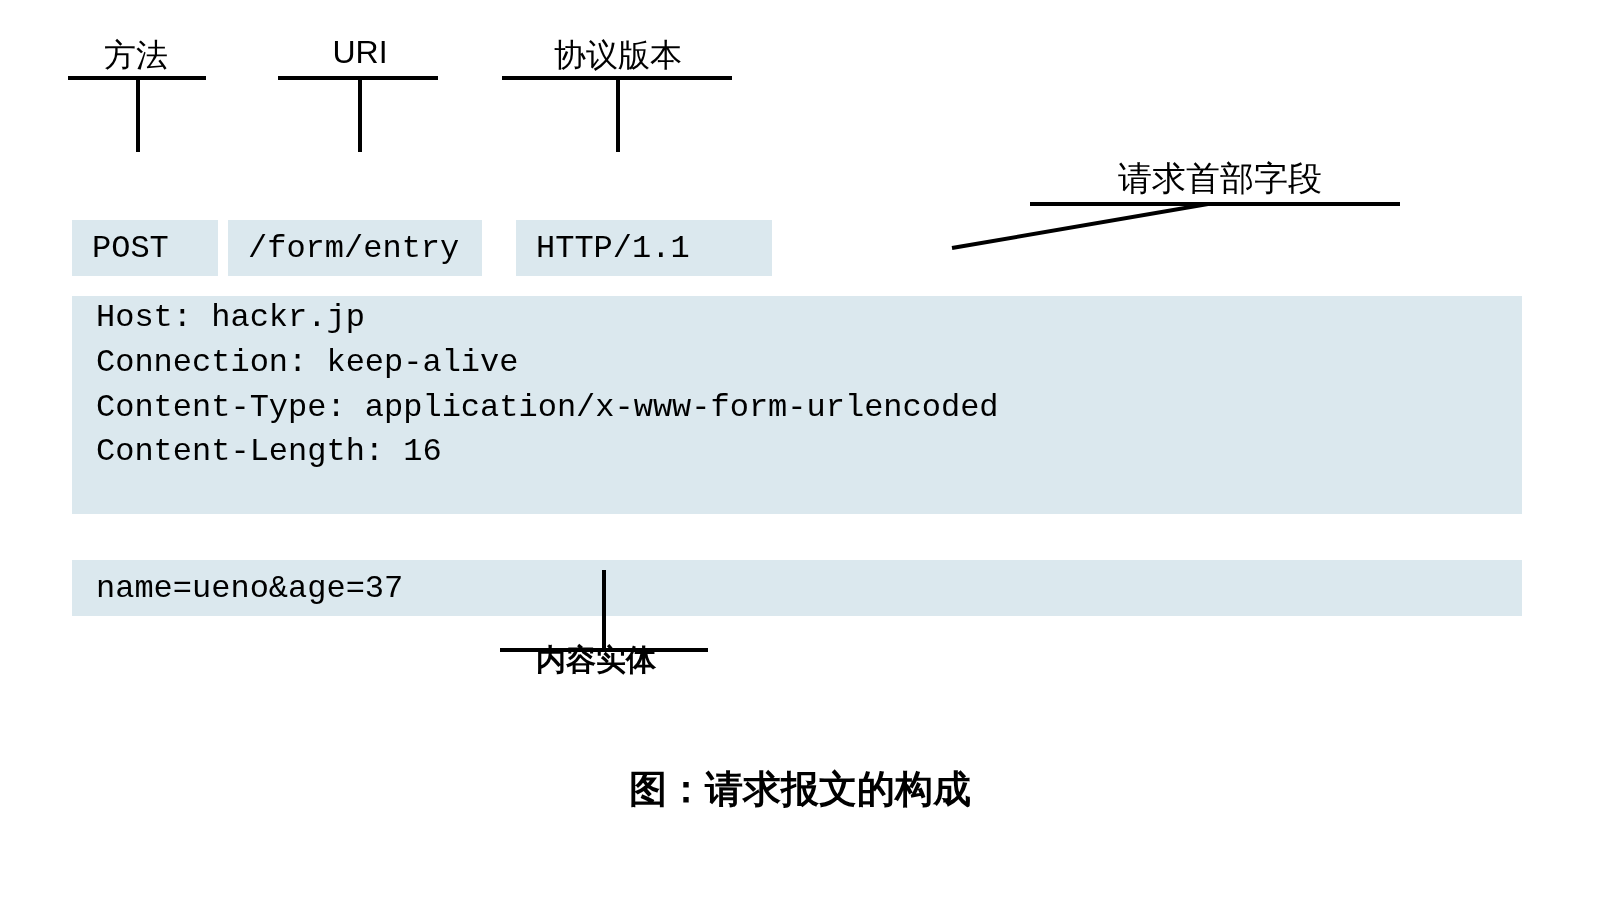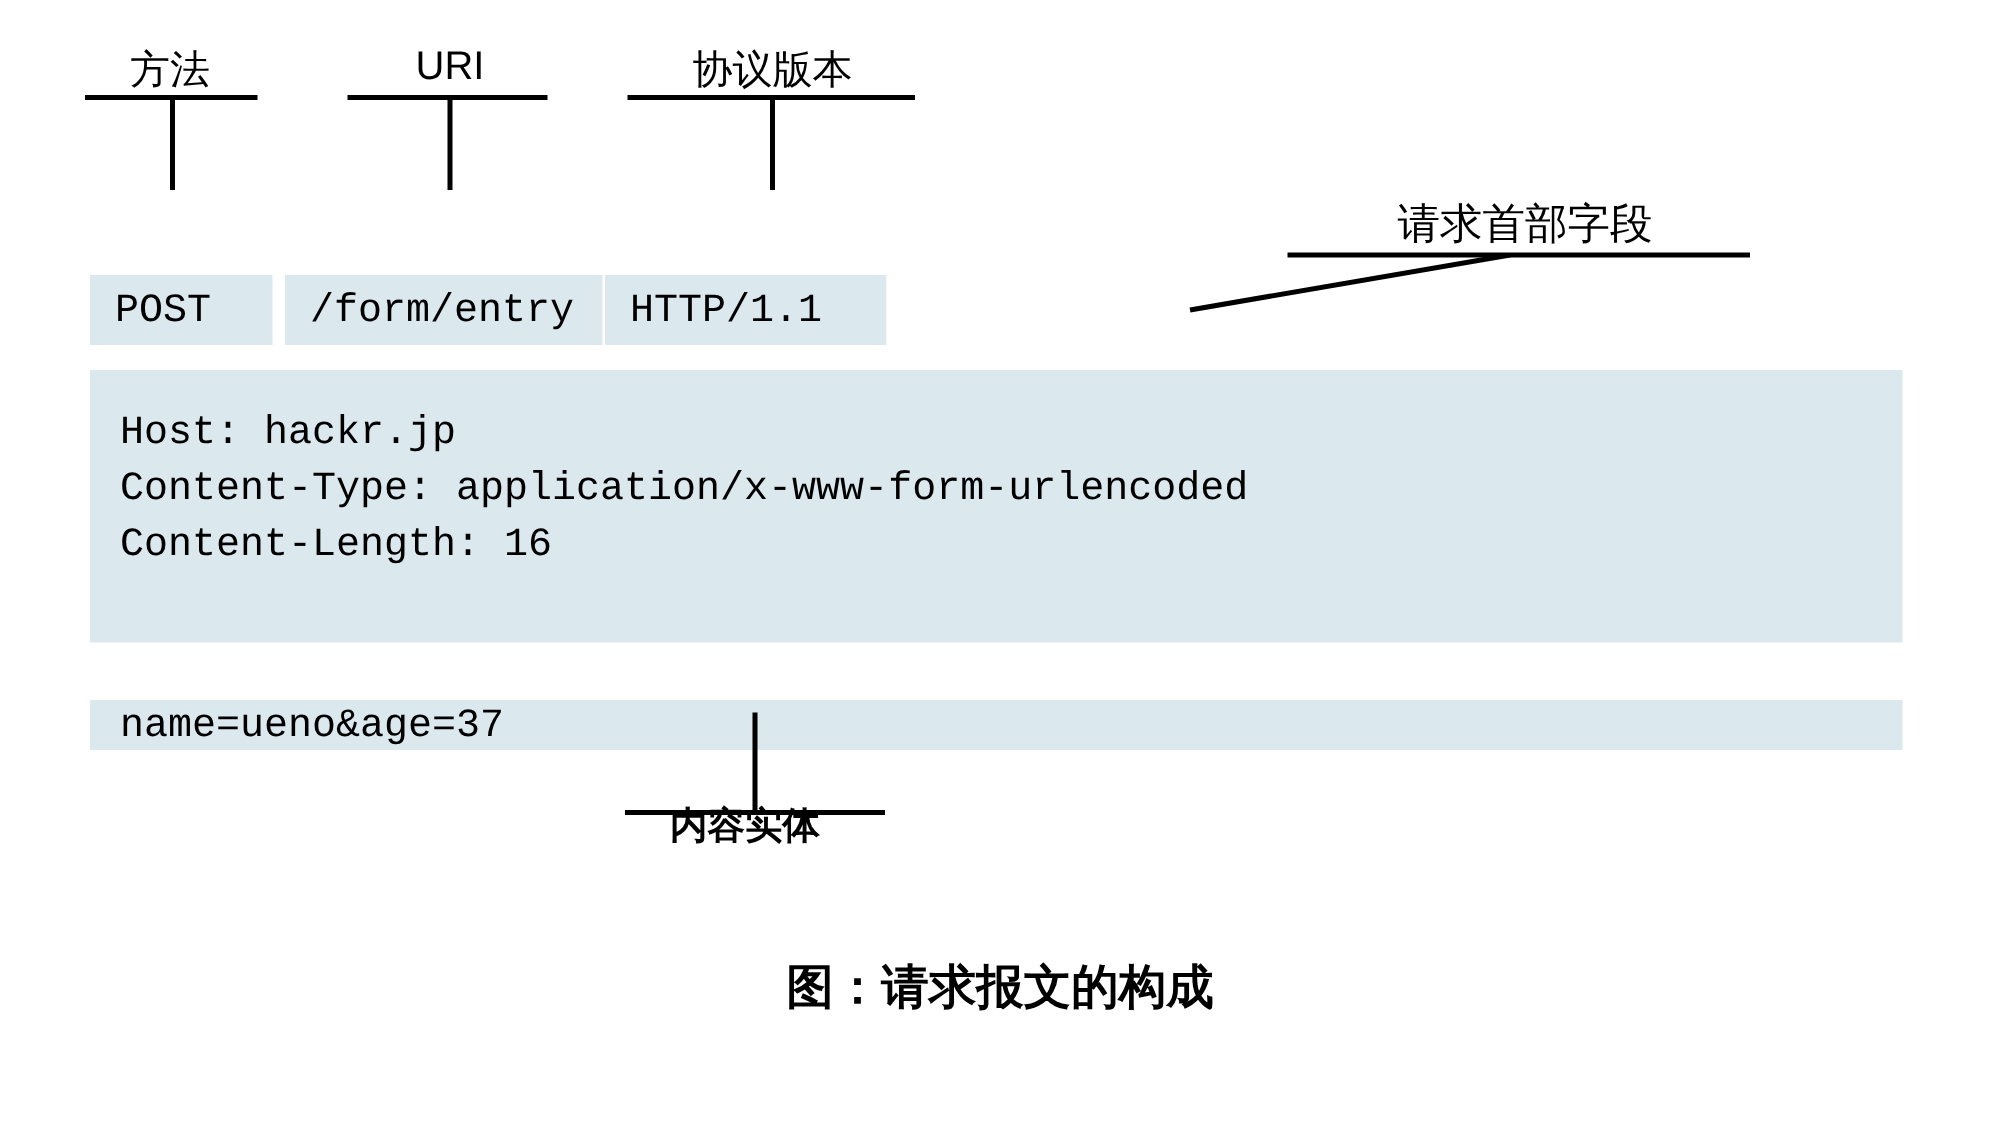--- a/index.html
+++ b/index.html
@@ -54,29 +54,29 @@
       align-items: center;
       justify-content: flex-start;
       padding-left: 20px;
       box-sizing: border-box;
     }
     .headers-box {
       top: 248px;
       left: 72px;
       width: 1450px;
       height: 218px;
-      padding: 28px 24px;
+      padding: 0 24px;
       box-sizing: border-box;
       line-height: 1.4;
     }
     .body-box {
       top: 512px;
       left: 72px;
       width: 1450px;
-      height: 40px;
+      height: 56px;
       display: flex;
       align-items: center;
       padding-left: 24px;
       box-sizing: border-box;
     }
     .side-label {
       position: absolute;
       top: 156px;
       font-size: 34px;
     }
@@ -126,24 +126,25 @@
   <div class="top-underline" style="left:68px;width:138px;"></div>
   <div class="top-underline" style="left:278px;width:160px;"></div>
   <div class="top-underline" style="left:502px;width:230px;"></div>
 
   <div class="top-stem" style="left:136px;"></div>
   <div class="top-stem" style="left:358px;"></div>
   <div class="top-stem" style="left:616px;"></div>
 
   <div class="box reqline-box mono" style="left:72px;width:146px;">POST</div>
   <div class="box reqline-box mono" style="left:228px;width:254px;">/form/entry</div>
-  <div class="box reqline-box mono" style="left:484px;width:225px;">HTTP/1.1</div>
+  <div class="box reqline-box mono" style="left:516px;width:256px;">HTTP/1.1</div>
 
   <div class="box headers-box mono">
     <div>Host: hackr.jp</div>
+    <div>Connection: keep-alive</div>
     <div>Content-Type: application/x-www-form-urlencoded</div>
     <div>Content-Length: 16</div>
   </div>
 
   <div class="box body-box mono">name=ueno&amp;age=37</div>
 
   <div class="side-label cn" style="left:1118px;text-align:center;">请求首部字段</div>
   <div class="side-underline" style="left:1030px;width:370px;"></div>
 
   <svg style="position:absolute;left:950px;top:204px;width:260px;height:50px;">

